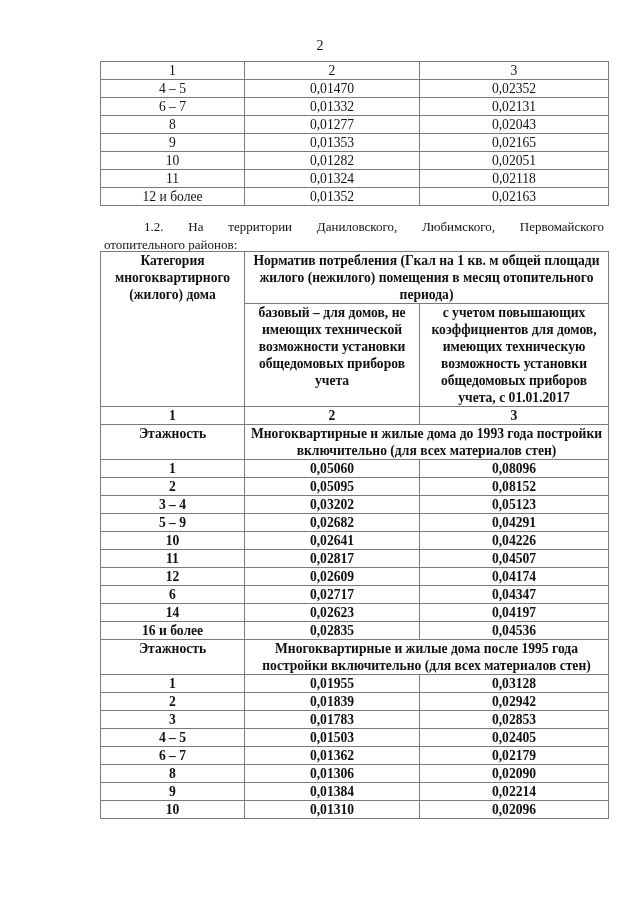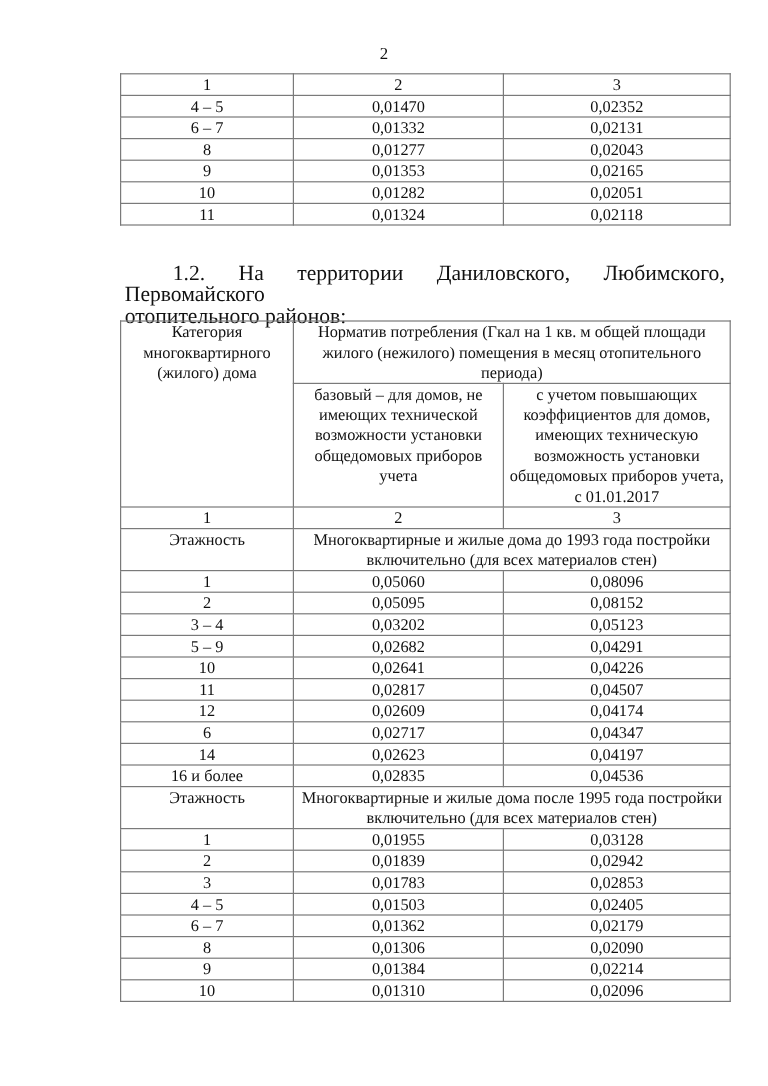--- a/index.html
+++ b/index.html
@@ -19,24 +19,24 @@
   }
   table.norm td {
     border: 1px solid #7a7a7a;
     text-align: center; vertical-align: top;
     padding: 0 2px; line-height: 17px; height: 17px;
   }
   table.norm col.c1 { width: 144px; }
   table.norm col.c2 { width: 175px; }
   table.norm col.c3 { width: 189px; }
   #table-1 { top: 61px; }
-  #table-2 { top: 267px; }
+  #table-2 { top: 251px; font-weight: bold; }
   .paragraph {
     position: absolute; left: 104px; width: 500px; top: 218px;
-    font-size: 18px; line-height: 18px; text-align: justify;
+    font-size: 13px; line-height: 18px; text-align: justify;
   }
   .paragraph .first { text-indent: 40px; display: block; text-align-last: justify; }
   td.hdr { line-height: 17px; padding-top: 1px; padding-bottom: 1px; }
   td.section { line-height: 17px; height: 34px; }
 </style>
 </head>
 <body>
 
 <div class="page-number">2</div>
 
@@ -75,20 +75,25 @@
       <tr>
         <td>10</td>
         <td>0,01282</td>
         <td>0,02051</td>
       </tr>
       <tr>
         <td>11</td>
         <td>0,01324</td>
         <td>0,02118</td>
       </tr>
+      <tr>
+        <td>12 и более</td>
+        <td>0,01352</td>
+        <td>0,02163</td>
+      </tr>
     </tbody>
 </table>
 
 <div class="paragraph">
   <span class="first">1.2. На территории Даниловского, Любимского, Первомайского</span>
   <span>отопительного районов:</span>
 </div>
 
 <table class="norm" id="table-2">
   <colgroup>

